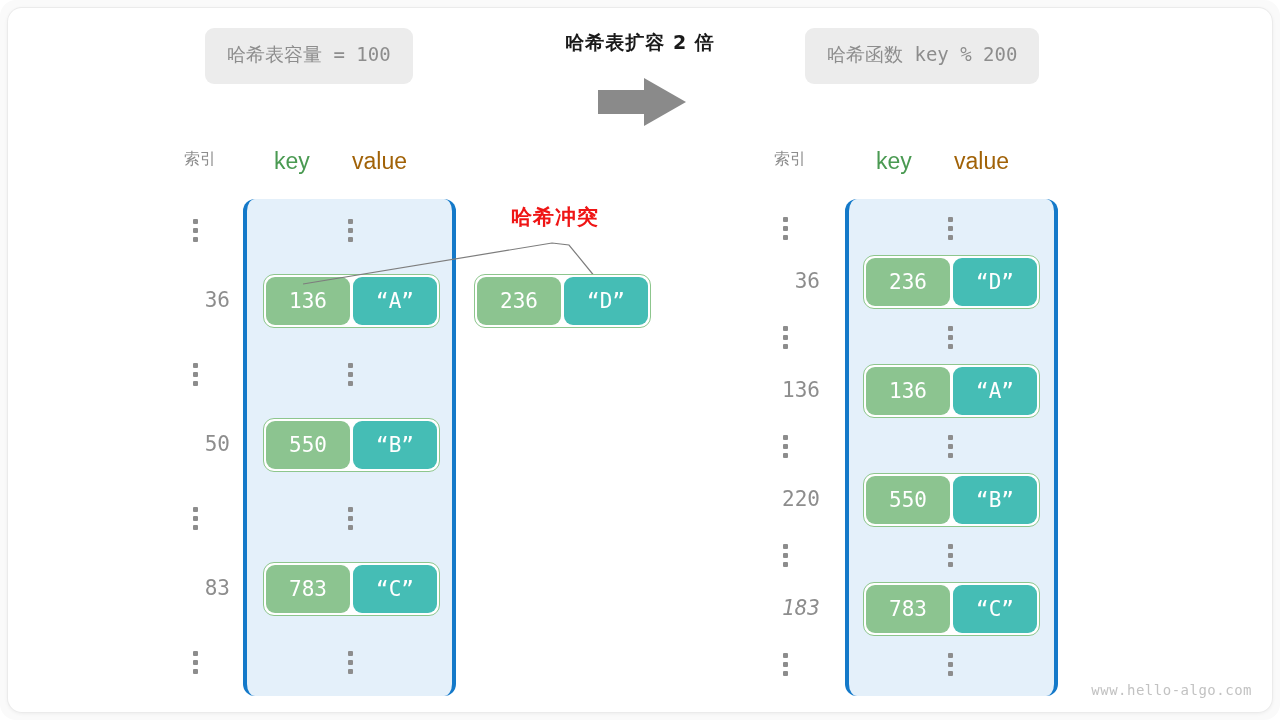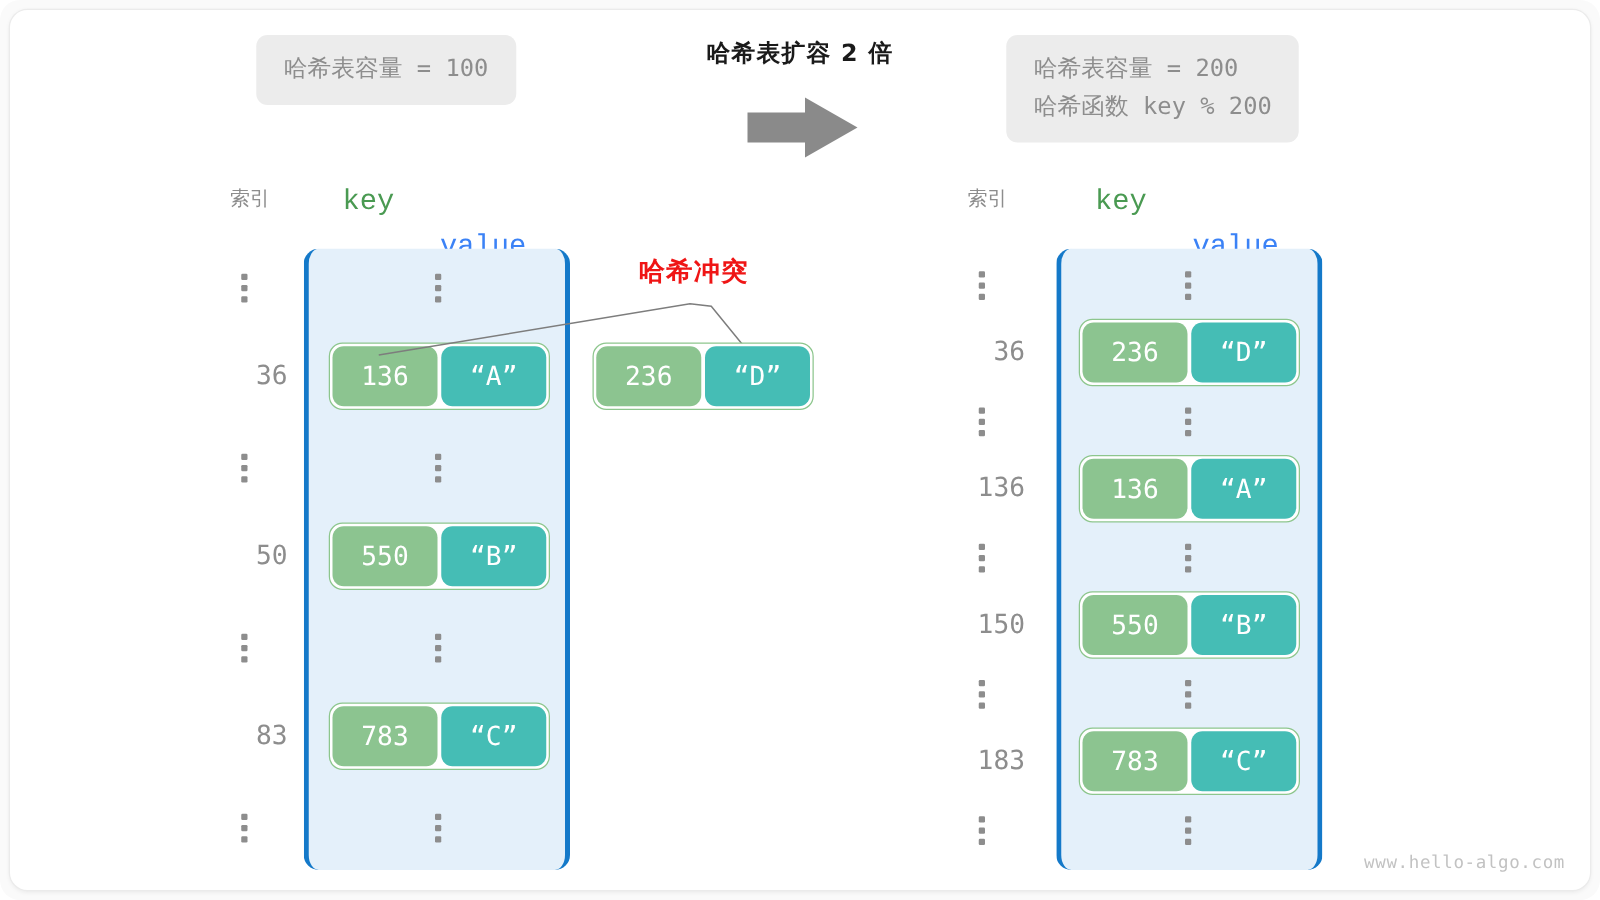--- a/index.html
+++ b/index.html
@@ -55,31 +55,31 @@
   }
   .arrow-wrap {
     position: absolute;
     left: 596px; top: 76px;
     width: 92px; height: 52px;
   }
 
   
   .col-head {
     position: absolute;
-    font-family: Liberation Mono, monospace;
+    font-family: Liberation Sans, sans-serif;
     font-size: 23px;
     white-space: pre;
   }
   .head-index {
     font-family: "DejaVu Sans", "Liberation Sans", sans-serif;
     color: #8d8d8d;
     font-size: 16px;
   }
   .head-key   { color: #4a9a52; }
-  .head-value { color: #3b82f6; margin-top: 36px; }
+  .head-value { color: #a16207; }
 
   
   .bucket {
     position: absolute;
     background: #e4f0fa;
     border-left: 4px solid #1479c9;
     border-right: 4px solid #1479c9;
     border-radius: 12px;
   }
   .pill {
@@ -163,21 +163,20 @@
   </div>
 
   <div class="center-title">哈希表扩容 2 倍</div>
   <div class="arrow-wrap">
     <svg width="92" height="52" viewBox="0 0 92 52">
       <polygon points="2,14 48,14 48,2 90,26 48,50 48,38 2,38" fill="#8a8a8a"></polygon>
     </svg>
   </div>
 
   <div class="spec-box" style="left:805px; top:28px;">
-    <div class="spec-line">哈希表容量 = 200</div>
     <div class="spec-line">哈希函数 key % 200</div>
   </div>
 
   <div class="col-head head-index" style="left:170px; top:149px; width:60px; text-align:center;">索引</div>
   <div class="col-head head-key" style="left:274px; top:148px;">key</div>
   <div class="col-head head-value" style="left:352px; top:148px;">value</div>
 
   <div class="bucket" style="left:243px; top:199px; width:213px; height:497px;"></div>
 
   <div class="col-head head-index" style="left:760px; top:149px; width:60px; text-align:center;">索引</div>
@@ -287,38 +286,38 @@
       <div class="vdots" style="left: 783px; top: 435px;">
         <i></i>
         <i></i>
         <i></i>
       </div>
       <div class="vdots" style="left: 948px; top: 435px;">
         <i></i>
         <i></i>
         <i></i>
       </div>
-      <div class="idx" style="left: 750px; top: 486.5px;">150</div>
+      <div class="idx" style="left: 750px; top: 486.5px;">220</div>
       <div style="position: absolute; left: 863px; top: 472.5px;">
         <div class="pill">
           <div class="cell key">550</div>
           <div class="cell value">“B”</div>
         </div>
       </div>
       <div class="vdots" style="left: 783px; top: 544px;">
         <i></i>
         <i></i>
         <i></i>
       </div>
       <div class="vdots" style="left: 948px; top: 544px;">
         <i></i>
         <i></i>
         <i></i>
       </div>
-      <div class="idx" style="left: 750px; top: 595.5px;">183</div>
+      <div class="idx" style="left: 750px; top: 595.5px; font-style: italic;">183</div>
       <div style="position: absolute; left: 863px; top: 581.5px;">
         <div class="pill">
           <div class="cell key">783</div>
           <div class="cell value">“C”</div>
         </div>
       </div>
       <div class="vdots" style="left: 783px; top: 653px;">
         <i></i>
         <i></i>
         <i></i>

